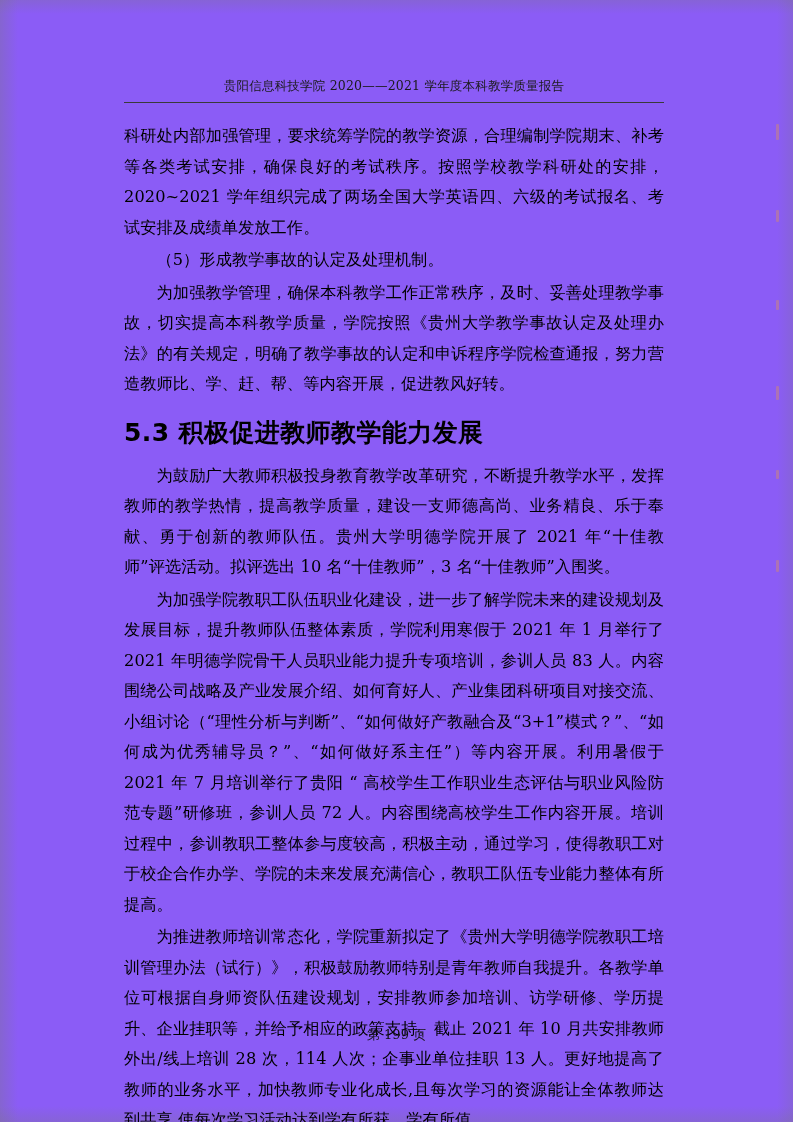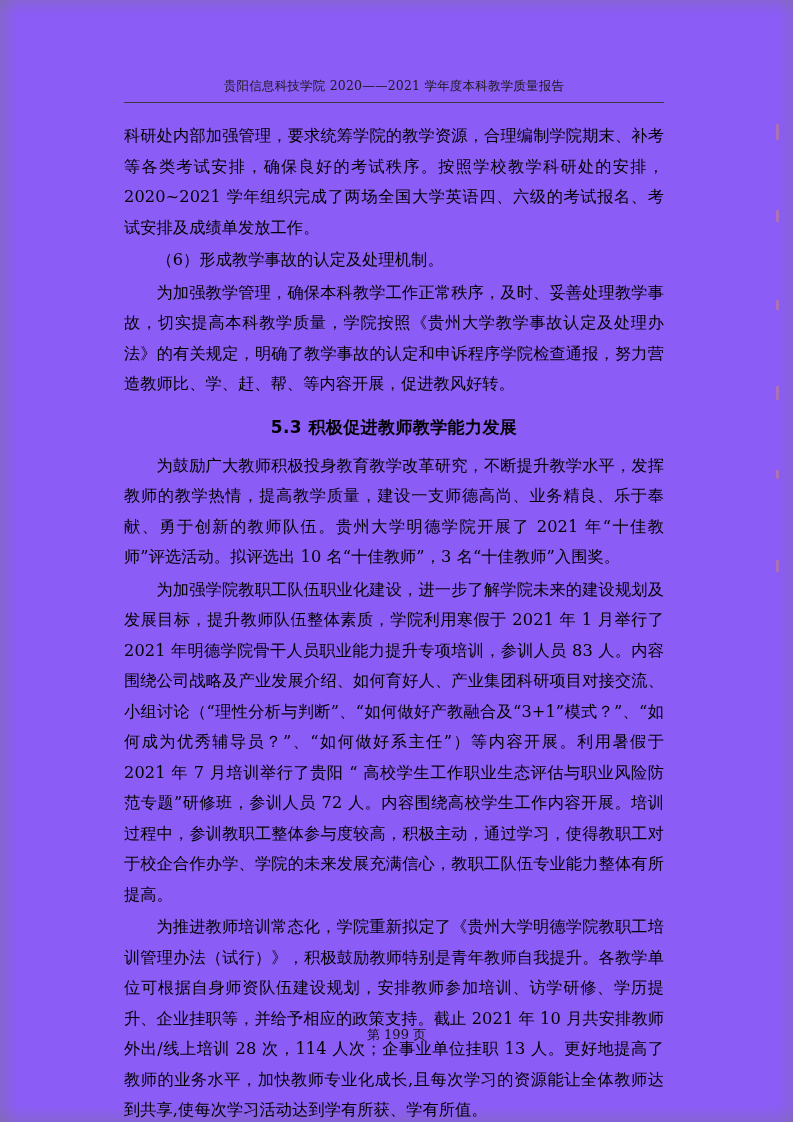--- a/index.html
+++ b/index.html
@@ -70,26 +70,25 @@
     line-height: 30.5px;
     color: #000;
     margin: 1px 0 2px 0;
     text-align: justify;
     text-justify: inter-ideograph;
     letter-spacing: 0.1px;
   }
   p.indent2 { text-indent: 2em; }
   h2.section-heading {
     font-family: "DejaVu Sans", "Liberation Sans", sans-serif;
-    font-size: 17px;
+    font-size: 25px;
     font-weight: bold;
     color: #000;
     margin: 16px 0 12px 0;
     letter-spacing: 0.4px;
-    text-align: center;
   }
   .footer {
     position: absolute;
     left: 0;
     top: 1026px;
     width: 793px;
     text-align: center;
     font-size: 13px;
     color: #111;
     font-family: "DejaVu Serif", "Liberation Serif", serif;
@@ -125,21 +124,21 @@
   <div class="margin-mark mk5"></div>
   <div class="margin-mark mk6"></div>
 
   <div class="content">
 
     <div class="header-line">贵阳信息科技学院 2020——2021 学年度本科教学质量报告</div>
     <hr class="header-rule">
 
     <p class="body-text">科研处内部加强管理，要求统筹学院的教学资源，合理编制学院期末、补考等各类考试安排，确保良好的考试秩序。按照学校教学科研处的安排，2020~2021 学年组织完成了两场全国大学英语四、六级的考试报名、考试安排及成绩单发放工作。</p>
 
-    <p class="body-text indent2">（6）形成教学事故的认定及处理机制。</p>
+    <p class="body-text indent2">（5）形成教学事故的认定及处理机制。</p>
 
     <p class="body-text indent2">为加强教学管理，确保本科教学工作正常秩序，及时、妥善处理教学事故，切实提高本科教学质量，学院按照《贵州大学教学事故认定及处理办法》的有关规定，明确了教学事故的认定和申诉程序学院检查通报，努力营造教师比、学、赶、帮、等内容开展，促进教风好转。</p>
 
     <h2 class="section-heading">5.3 积极促进教师教学能力发展</h2>
 
     <p class="body-text indent2">为鼓励广大教师积极投身教育教学改革研究，不断提升教学水平，发挥教师的教学热情，提高教学质量，建设一支师德高尚、业务精良、乐于奉献、勇于创新的教师队伍。贵州大学明德学院开展了 2021 年“十佳教师”评选活动。拟评选出 10 名“十佳教师”，3 名“十佳教师”入围奖。</p>
 
     <p class="body-text indent2">为加强学院教职工队伍职业化建设，进一步了解学院未来的建设规划及发展目标，提升教师队伍整体素质，学院利用寒假于 2021 年 1 月举行了 2021 年明德学院骨干人员职业能力提升专项培训，参训人员 83 人。内容围绕公司战略及产业发展介绍、如何育好人、产业集团科研项目对接交流、小组讨论（“理性分析与判断”、“如何做好产教融合及“3+1”模式？”、“如何成为优秀辅导员？”、“如何做好系主任”）等内容开展。利用暑假于 2021 年 7 月培训举行了贵阳 “ 高校学生工作职业生态评估与职业风险防范专题”研修班，参训人员 72 人。内容围绕高校学生工作内容开展。培训过程中，参训教职工整体参与度较高，积极主动，通过学习，使得教职工对于校企合作办学、学院的未来发展充满信心，教职工队伍专业能力整体有所提高。</p>
 
     <p class="body-text indent2">为推进教师培训常态化，学院重新拟定了《贵州大学明德学院教职工培训管理办法（试行）》，积极鼓励教师特别是青年教师自我提升。各教学单位可根据自身师资队伍建设规划，安排教师参加培训、访学研修、学历提升、企业挂职等，并给予相应的政策支持。截止 2021 年 10 月共安排教师外出/线上培训 28 次，114 人次；企事业单位挂职 13 人。更好地提高了教师的业务水平，加快教师专业化成长,且每次学习的资源能让全体教师达到共享,使每次学习活动达到学有所获、学有所值。</p>

